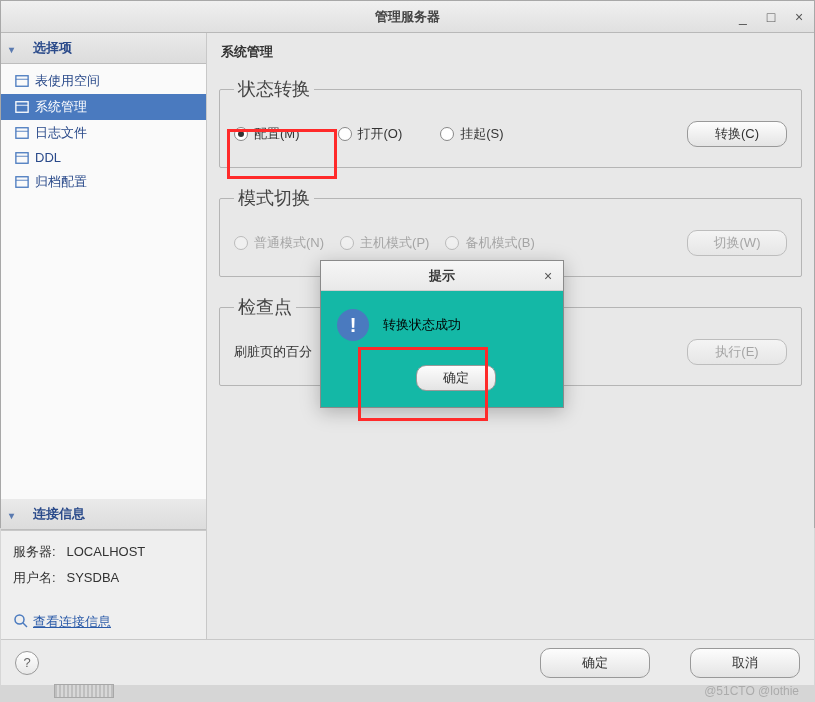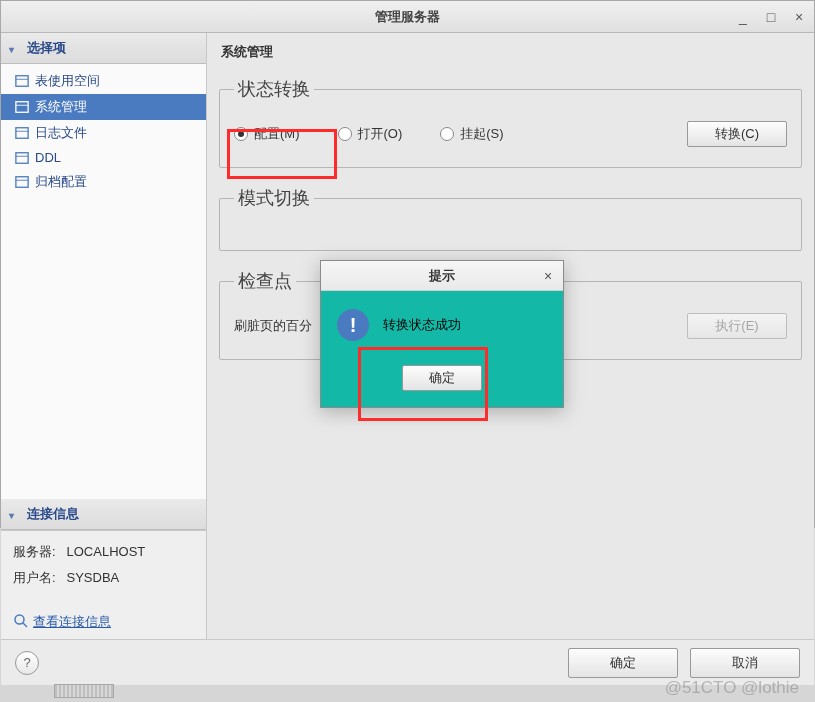--- a/index.html
+++ b/index.html
@@ -61,21 +61,21 @@
       border-right: 1px solid #c8c8c8;
       display: flex;
       flex-direction: column;
     }
     .section-header {
       background: linear-gradient(#eaeaea, #dcdcdc);
       border-bottom: 1px solid #bdbdbd;
       padding: 6px 8px;
       display: flex;
       align-items: center;
-      gap: 13px;
+      gap: 19px;
       font-weight: bold;
       color: #2a4a8a;
       cursor: pointer;
       text-align: right;
     }
     .section-header .chev::before {
       content: "▾";
       color: #5a7ab0;
       font-size: 10px;
     }
@@ -185,26 +185,27 @@
     .radio-dot.checked::after {
       content: "";
       width: 6px; height: 6px;
       background: #333;
       border-radius: 50%;
     }
     .btn {
       min-width: 100px;
       height: 26px;
       border: 1px solid #999;
-      border-radius: 2px;
+      border-radius: 10px;
       background: linear-gradient(#fdfdfd, #e4e4e4);
       color: #333;
       cursor: pointer;
       font-family: inherit;
       font-size: 13px;
+      margin-left: 28px;
     }
     .btn.disabled {
       color: #a5a5a5;
       background: linear-gradient(#f4f4f4, #e6e6e6);
       border-color: #bdbdbd;
       cursor: default;
     }
     .spacer { flex: 1; }
     .footer {
       height: 46px;
@@ -290,21 +291,21 @@
       display: flex;
       justify-content: center;
       padding: 6px 0 16px 0;
     }
     .dialog-footer .btn { min-width: 80px; }
     .watermark {
       position: absolute;
       right: 16px;
       bottom: 4px;
       color: rgba(120,120,120,0.45);
-      font-size: 17px;
+      font-size: 12px;
       pointer-events: none;
     }
     .smallbar {
       position: absolute;
       left: 54px;
       top: 684px;
       width: 60px;
       height: 14px;
       background: repeating-linear-gradient(90deg,#bfbfbf,#bfbfbf 2px,#d8d8d8 2px,#d8d8d8 4px);
       border: 1px solid #a8a8a8;
@@ -426,20 +427,36 @@
               <span class="radio-dot"></span>
               <span>挂起(S)</span>
             </label>
             <div class="spacer"></div>
             <button class="btn">转换(C)</button>
           </div>
         </fieldset>
 
         <fieldset>
           <legend>模式切换</legend>
+          <div class="row-flex mode">
+            <label class="radio disabled">
+              <span class="radio-dot"></span>
+              <span>普通模式(N)</span>
+            </label>
+            <label class="radio disabled">
+              <span class="radio-dot"></span>
+              <span>主机模式(P)</span>
+            </label>
+            <label class="radio disabled">
+              <span class="radio-dot"></span>
+              <span>备机模式(B)</span>
+            </label>
+            <div class="spacer"></div>
+            <button class="btn disabled">切换(W)</button>
+          </div>
         </fieldset>
 
         <fieldset>
           <legend>检查点</legend>
           <div class="row-flex">
             <span class="cp-label">刷脏页的百分</span>
             <div class="spacer"></div>
             <button class="btn disabled">执行(E)</button>
           </div>
         </fieldset>

